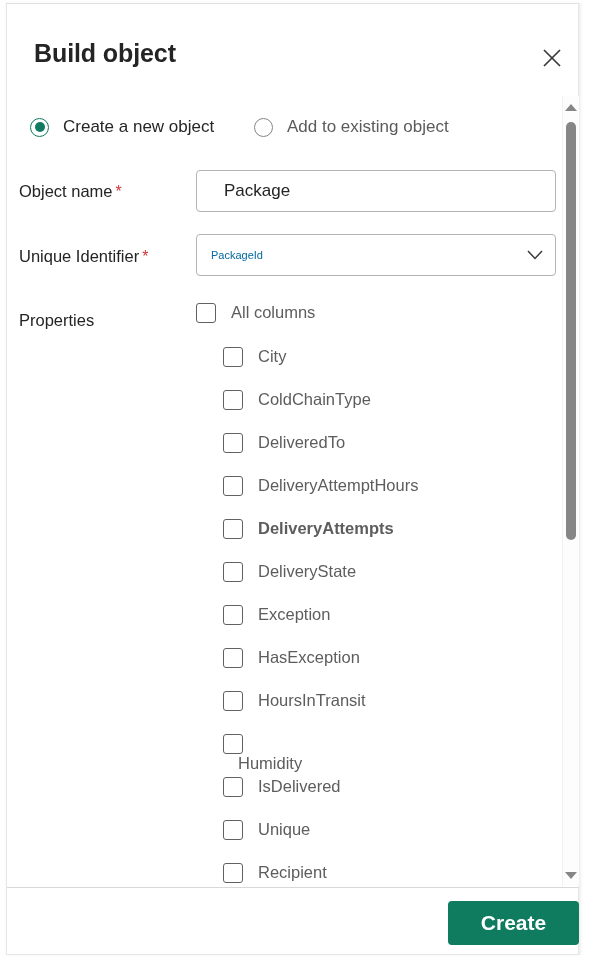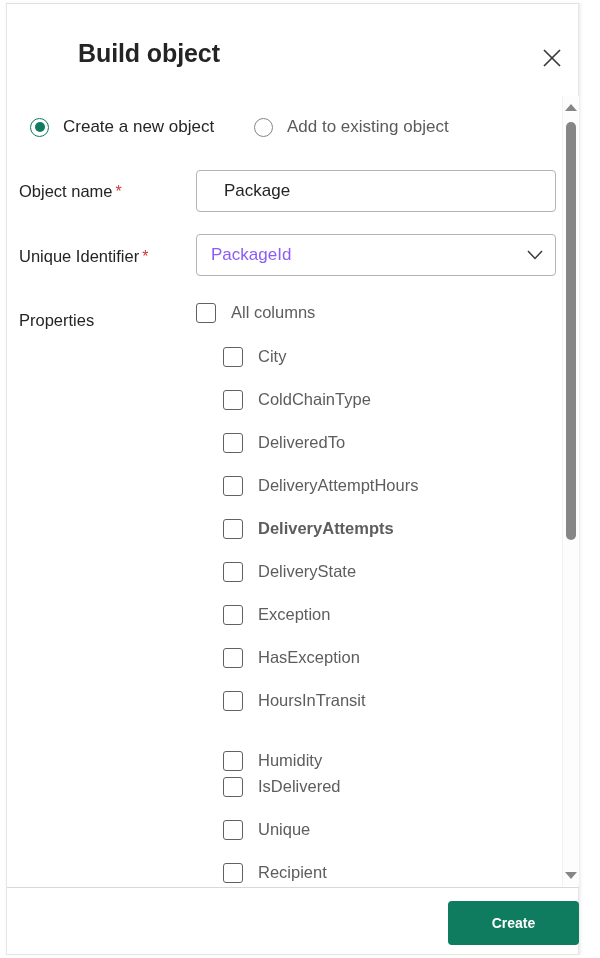--- a/index.html
+++ b/index.html
@@ -47,21 +47,20 @@
   }
   #dialog-title {
     position: absolute;
     left: 28px;
     top: 36px;
     font-size: 25px;
     font-weight: bold;
     color: #242424;
     letter-spacing: -0.1px;
     white-space: nowrap;
-    margin-left: 44px;
   }
   #close-button {
     position: absolute;
     left: 524px;
     top: 34px;
     width: 44px;
     height: 42px;
     display: flex;
     align-items: center;
     justify-content: center;
@@ -168,22 +167,22 @@
     border: 1px solid #b3b3b3;
     border-radius: 4px;
     background: #ffffff;
     display: flex;
     align-items: center;
     cursor: pointer;
   }
   #unique-id-value {
     flex: 1 1 auto;
     padding-left: 14px;
-    font-size: 17px;
-    color: #8b5cf6;
+    font-size: 11px;
+    color: #0369a1;
     white-space: nowrap;
     overflow: hidden;
   }
   #unique-id-chevron {
     flex: 0 0 auto;
     width: 40px;
     display: flex;
     align-items: center;
     justify-content: center;
   }
@@ -276,21 +275,21 @@
     position: absolute;
     left: 448px;
     top: 901px;
     width: 131px;
     height: 44px;
     border: none;
     border-radius: 4px;
     background: #0f7b5f;
     color: #ffffff;
     font-family: inherit;
-    font-size: 14px;
+    font-size: 21px;
     font-weight: bold;
     cursor: pointer;
   }
 </style>
 </head>
 <body>
 
 <div id="panel"></div>
 <div id="panel-shadow-right"></div>
 
@@ -371,21 +370,21 @@
         <span class="prop-label">Exception</span>
       </div>
       <div class="prop-row indented" style="top: 345px;">
         <span class="cb"></span>
         <span class="prop-label">HasException</span>
       </div>
       <div class="prop-row indented" style="top: 388px;">
         <span class="cb"></span>
         <span class="prop-label">HoursInTransit</span>
       </div>
-      <div class="prop-row indented" style="top: 448px;">
+      <div class="prop-row indented" style="top: 431px; flex-direction: column;">
         <span class="cb"></span>
         <span class="prop-label">Humidity</span>
       </div>
       <div class="prop-row indented" style="top: 474px;">
         <span class="cb"></span>
         <span class="prop-label">IsDelivered</span>
       </div>
       <div class="prop-row indented" style="top: 517px;">
         <span class="cb"></span>
         <span class="prop-label">Unique</span>

